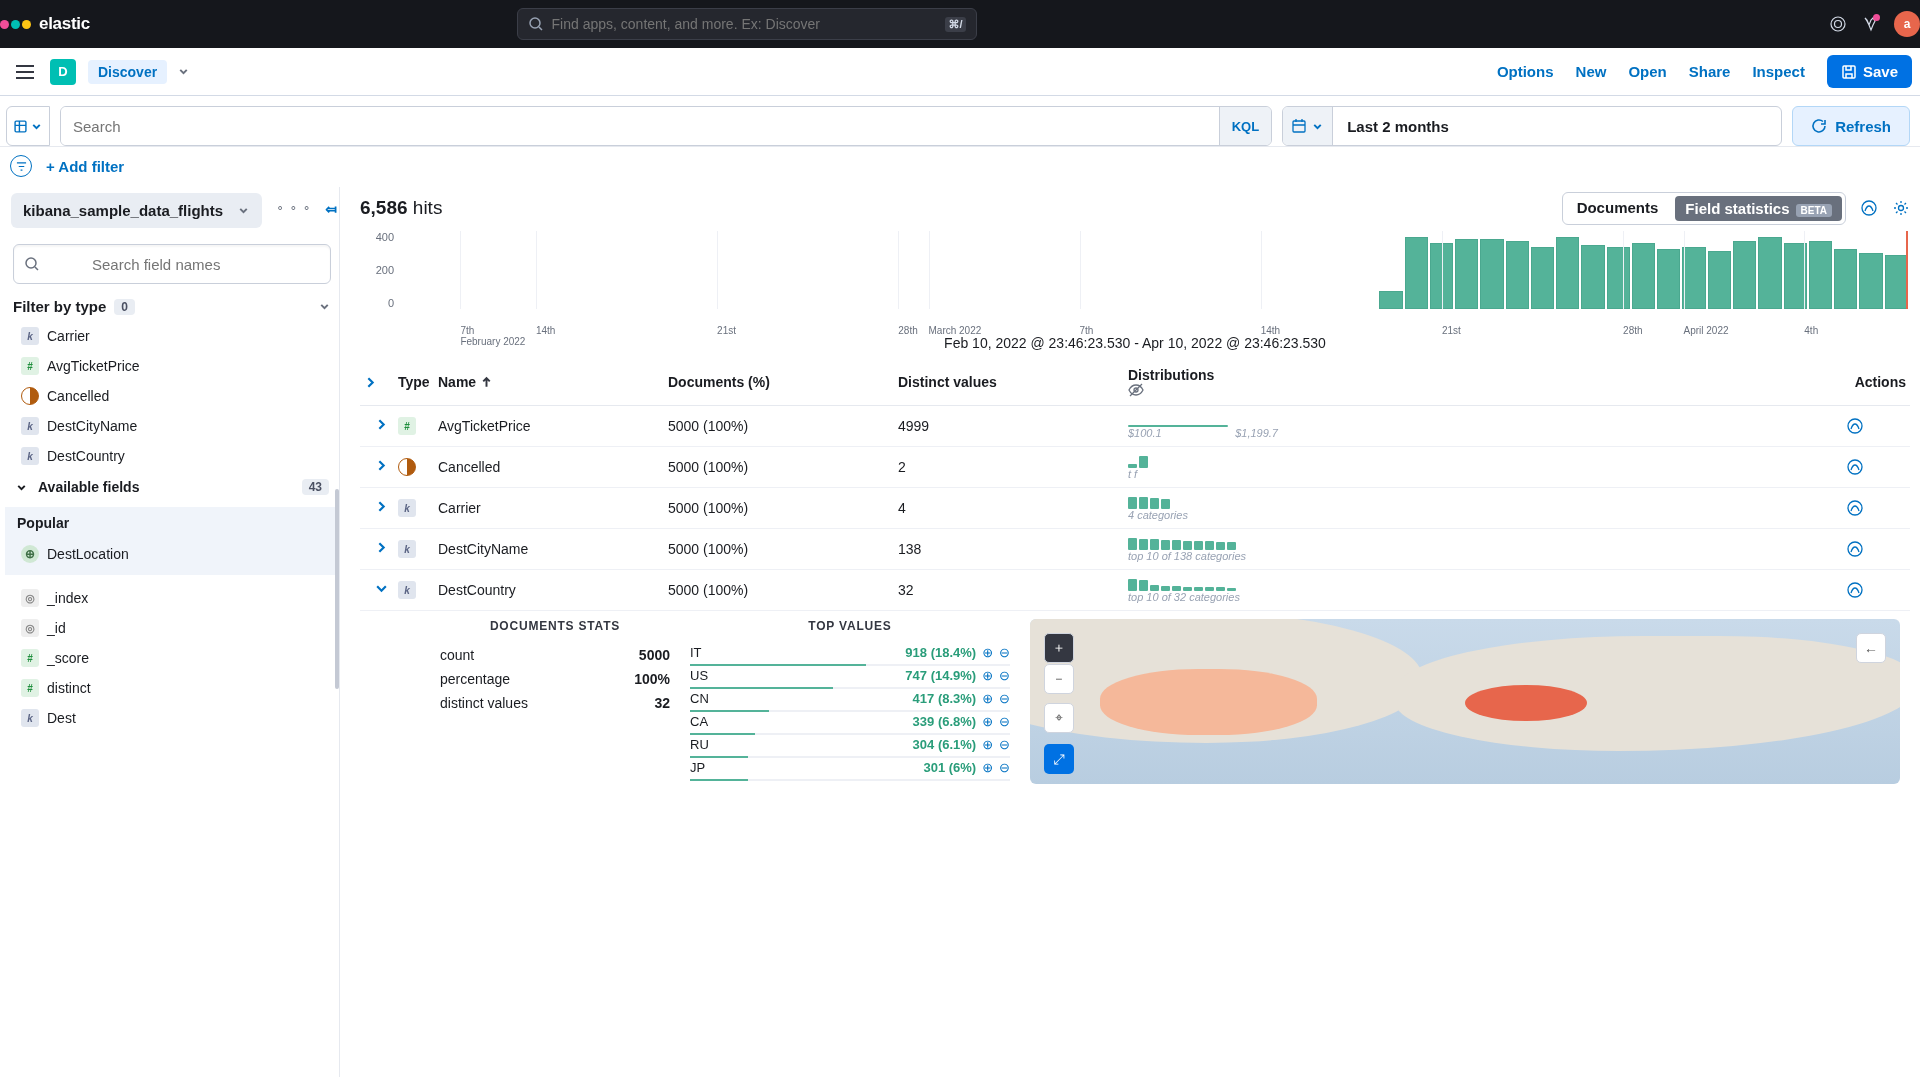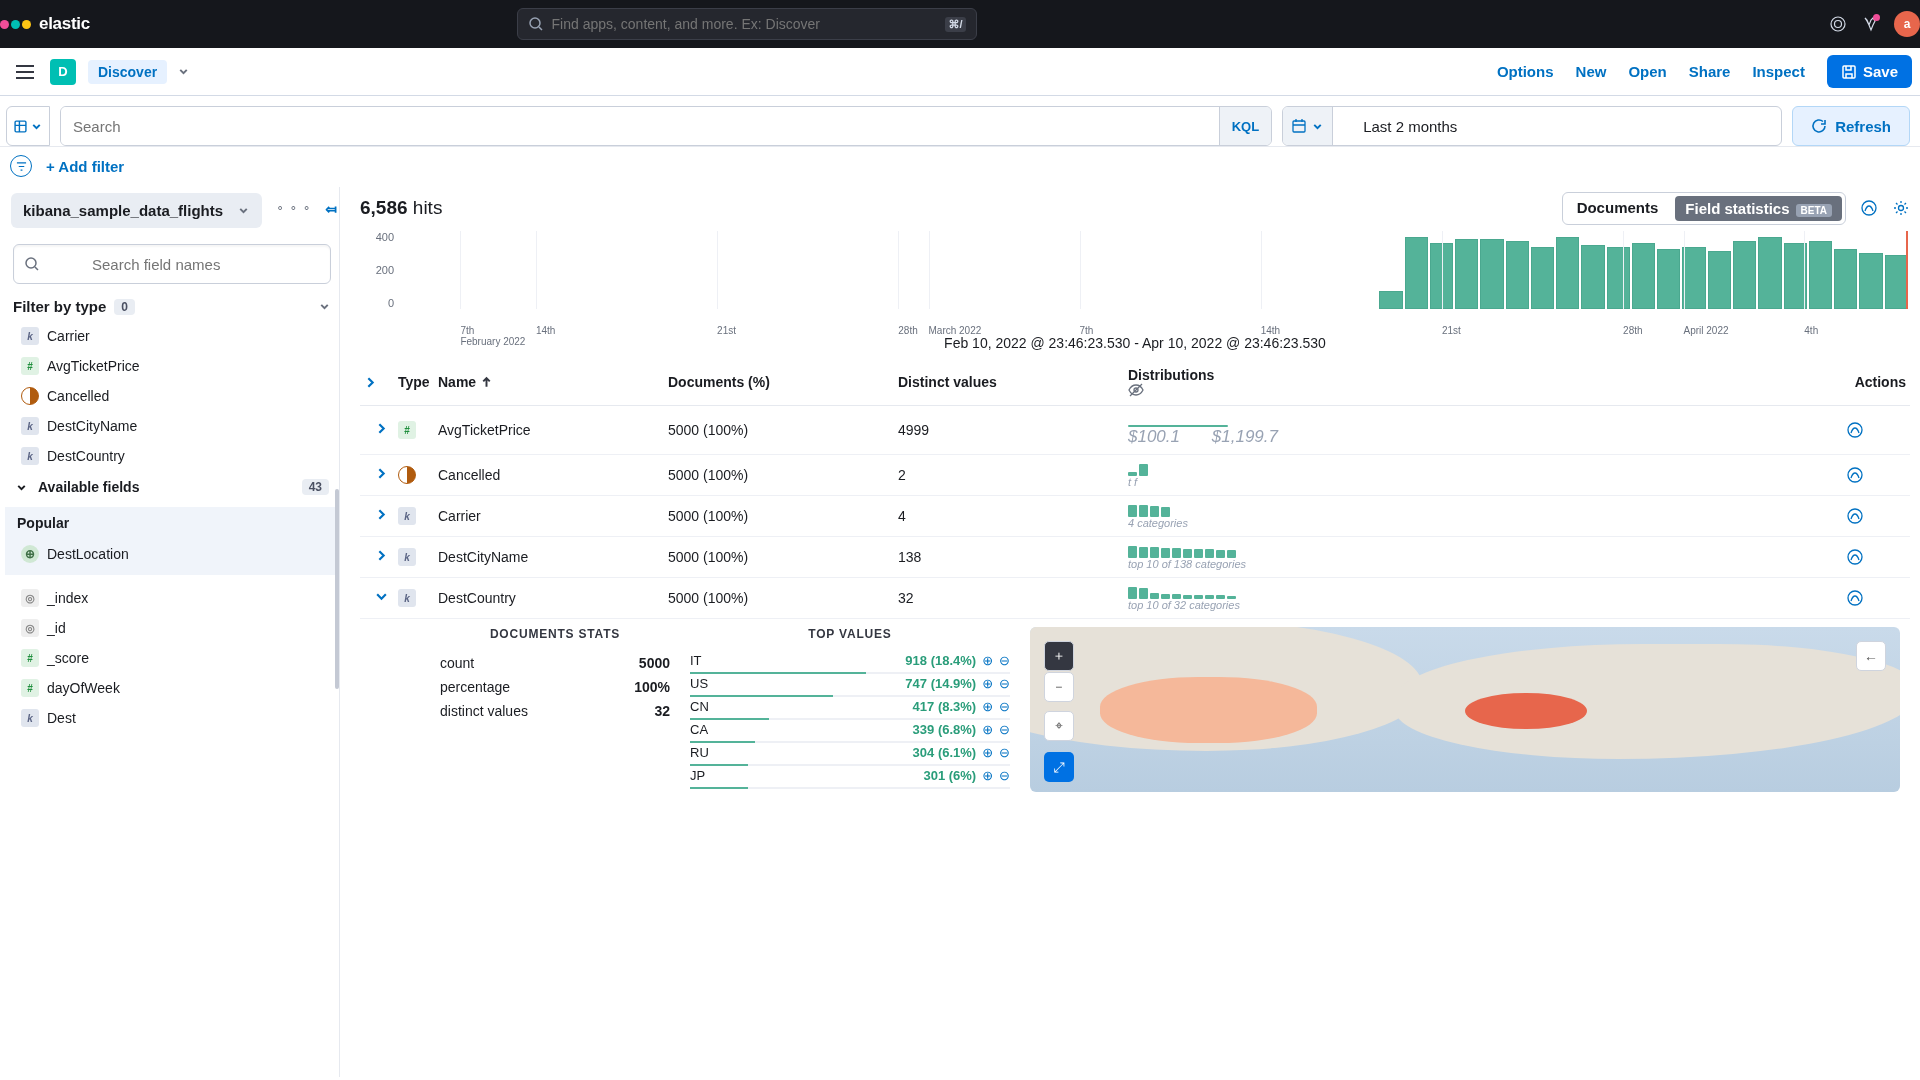--- a/index.html
+++ b/index.html
@@ -29,21 +29,21 @@
 .save-btn { background: #0071e3; color: #fff; padding: 8px 14px; border-radius: 6px; display: flex; align-items: center; gap: 6px; font-weight: 600; font-size: 15px; }
 
 
 .query-bar { padding: 10px 10px 0 6px; display: flex; gap: 10px; border-bottom: 1px solid #e6e9ef; }
 .filter-icon-btn { border: 1px solid #c9cfda; border-radius: 6px 0 0 6px; width: 44px; height: 40px; display: flex; align-items: center; justify-content: center; color: #0071c2; gap:3px;}
 .query-input-wrap { flex: 1; display: flex; border: 1px solid #c9cfda; border-radius: 6px; height: 40px; overflow: hidden; box-shadow: inset 0 2px 2px rgba(0,0,0,0.04);}
 .query-input-wrap input { border: 0; flex: 1; padding: 0 12px; font-size: 15px; outline: none; }
 .kql-badge { background: #eef2f7; color: #0071c2; font-weight: 700; font-size: 13px; padding: 0 12px; display: flex; align-items: center; border-left: 1px solid #c9cfda; }
 .date-picker { width: 500px; display: flex; border: 1px solid #c9cfda; border-radius: 6px; height: 40px; overflow: hidden; }
 .date-icon-part { background: #eef2f7; width: 50px; display: flex; align-items: center; justify-content: center; gap: 4px; color: #0071c2; border-right: 1px solid #c9cfda; }
-.date-text { flex:1; display:flex; align-items:center; padding: 0 30px; font-size: 15px; }
+.date-text { flex:1; display:flex; align-items:center; padding: 0 14px; font-size: 15px; font-weight: bold; }
 .refresh-btn { background: #e6f1ff; border: 1px solid #b3d7f7; color: #0071c2; border-radius: 6px; height: 40px; padding: 0 18px; display: flex; align-items: center; gap: 8px; font-weight: 600; font-size: 15px; }
 
 .filter-row { padding: 8px 10px 10px; display: flex; align-items: center; gap: 14px; }
 .filter-menu-icon { width: 22px; height: 22px; border: 1.5px solid #0071c2; border-radius: 50%; display: flex; align-items: center; justify-content: center; color: #0071c2; font-size: 11px; }
 .add-filter { color: #0071c2; font-weight: 600; font-size: 15px; }
 
 
 .main { display: flex; height: calc(100vh - 48px - 48px - 50px - 44px); }
 
 
@@ -113,21 +113,21 @@
 .eye-off { color:#69707d; margin-left:6px;}
 
 .stats-row { display: flex; align-items: center; padding: 7px 4px; font-size: 14px; border-bottom: 1px solid #eef0f5; }
 .stats-row .col-exp { color: #0071c2; cursor:pointer; }
 .expand-chev { display:inline-block; transition: transform .1s; }
 .expand-chev.open { transform: rotate(90deg); }
 
 .spark { display:flex; align-items:flex-end; gap:2px; height:14px; }
 .spark div { background:#54b399; width:9px; border-radius:1px;}
 .spark-label { font-size: 11px; color:#98a2b3; font-style:italic; }
-.spark-range { display:flex; justify-content:space-between; font-size:17px; color:#98a2b3; font-style:italic; width:150px;}
+.spark-range { display:flex; justify-content:space-between; font-size:11px; color:#98a2b3; font-style:italic; width:150px;}
 
 .lens-icon { color:#0071c2; }
 
 
 .expanded-detail { padding: 8px 10px 10px 80px; display: flex; gap: 20px; }
 .doc-stats-hdr { font-weight: 800; font-size: 12px; letter-spacing: .8px; color: #343741; text-align:center; margin-bottom: 10px;}
 .detail-col1 { width: 230px; }
 .stat-line { display: flex; justify-content: space-between; padding: 4px 0; font-size: 14px;}
 .stat-line .v { font-weight:700;}
 .detail-col2 { width: 320px; }
@@ -354,21 +354,21 @@
           <div class="field-item">
             <span class="ftype ft-n">
               <span>#</span>
             </span>
             <span>_score</span>
           </div>
           <div class="field-item">
             <span class="ftype ft-n">
               <span>#</span>
             </span>
-            <span>dayOfWeek</span>
+            <span>distinct</span>
           </div>
           <div class="field-item">
             <span class="ftype ft-k">
               <span>k</span>
             </span>
             <span>Dest</span>
           </div>
         </div>
     </div>
   </div>

